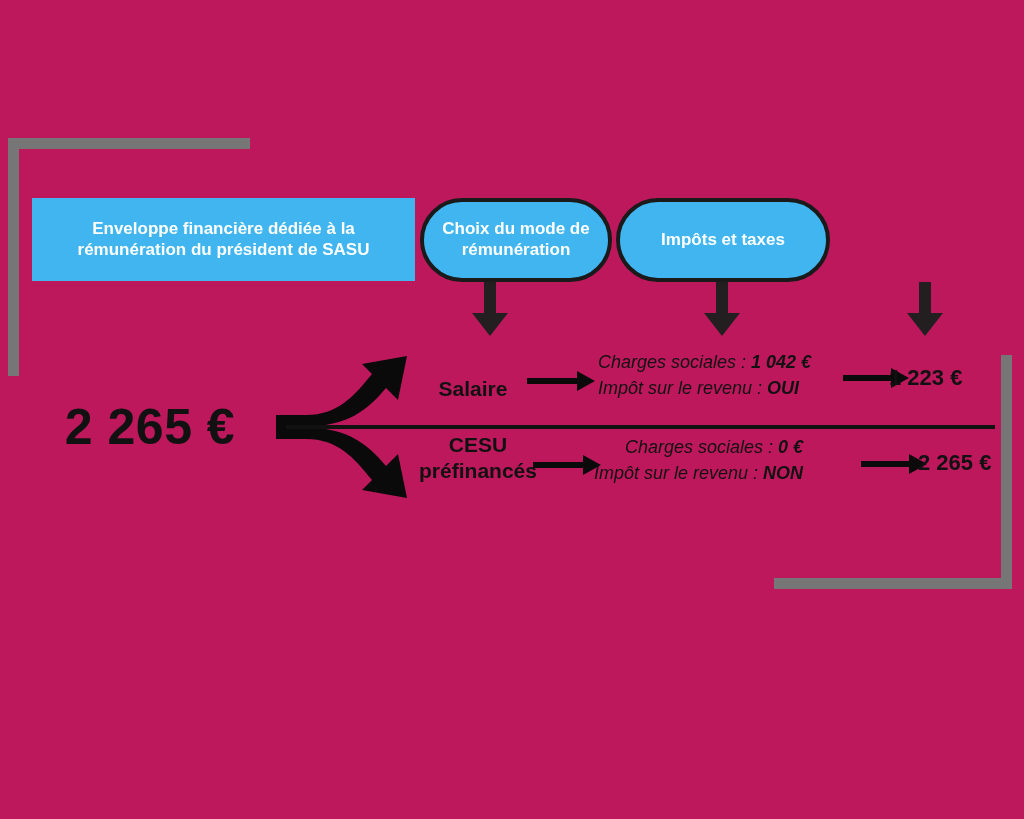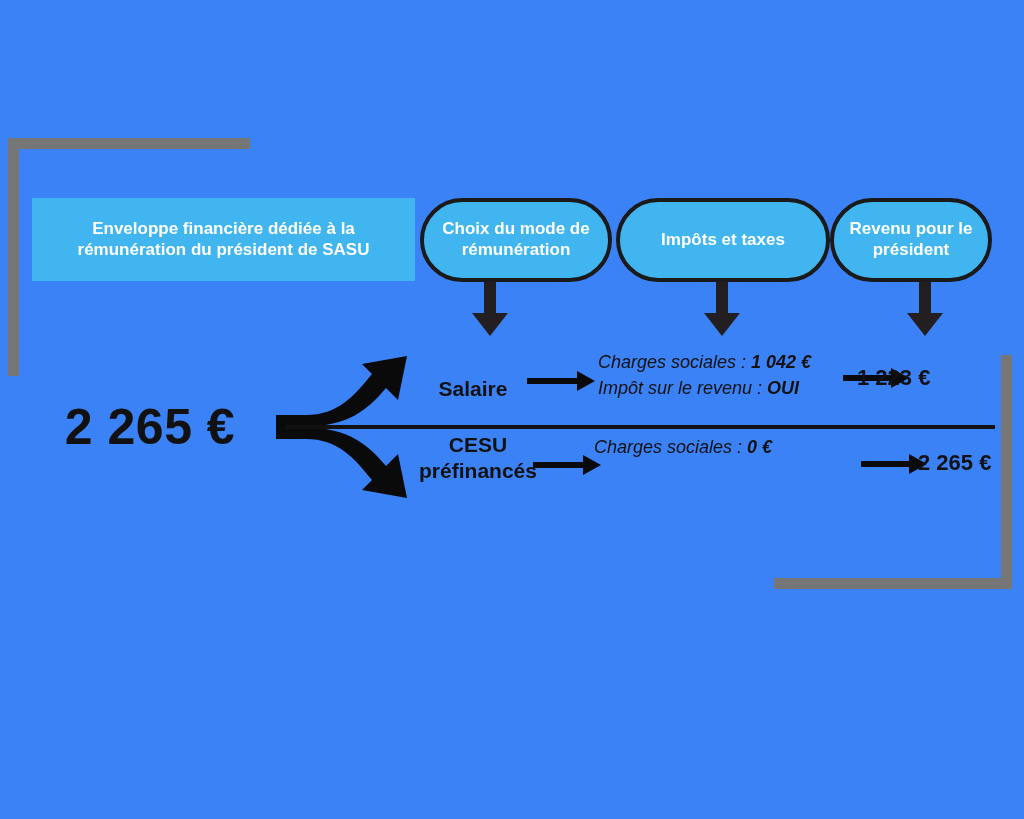--- a/index.html
+++ b/index.html
@@ -7,21 +7,21 @@
     padding: 0;
     background: #ffffff;
   }
   body {
     font-family: "Liberation Sans", sans-serif;
   }
   #canvas {
     position: relative;
     width: 1024px;
     height: 819px;
-    background: #3b82f6;
+    background: #be185d;
     overflow: hidden;
   }
 
   
   .bracket {
     position: absolute;
     background: #767676;
   }
   #bracket-tl-v { left: 8px;  top: 138px; width: 11px;  height: 238px; }
   #bracket-tl-h { left: 8px;  top: 138px; width: 242px; height: 11px; }
@@ -113,38 +113,37 @@
   #detail-bot { left: 594px; top: 435px; text-align: right; }
 
   
   .result {
     position: absolute;
     font-size: 22px;
     font-weight: bold;
     color: #111111;
     white-space: nowrap;
   }
-  #result-top { left: 857px; top: 365px; }
+  #result-top { left: 889px; top: 365px; }
   #result-bot { left: 918px; top: 450px; }
 </style>
 </head>
 <body>
 
 <div id="canvas">
 
   <div class="bracket" id="bracket-tl-v"></div>
   <div class="bracket" id="bracket-tl-h"></div>
   <div class="bracket" id="bracket-br-v"></div>
   <div class="bracket" id="bracket-br-h"></div>
 
   <div class="box" id="box-envelope">Enveloppe financière dédiée à la rémunération du président de SASU</div>
 
   <div class="box pill" id="box-impots">Impôts et taxes</div>
   <div class="box pill" id="box-choix">Choix du mode de rémunération</div>
-  <div class="box pill" id="box-revenu">Revenu pour le président</div>
 
   <svg class="down-arrow" style="left:470px; top:282px;" viewBox="0 0 40 56">
     <path d="M14 0 H26 V31 H38 L20 54 L2 31 H14 Z" fill="#231F20"></path>
   </svg>
   <svg class="down-arrow" style="left:702px; top:282px;" viewBox="0 0 40 56">
     <path d="M14 0 H26 V31 H38 L20 54 L2 31 H14 Z" fill="#231F20"></path>
   </svg>
   <svg class="down-arrow" style="left:905px; top:282px;" viewBox="0 0 40 56">
     <path d="M14 0 H26 V31 H38 L20 54 L2 31 H14 Z" fill="#231F20"></path>
   </svg>
@@ -175,18 +174,19 @@
     <path d="M0 10 H48 V3 L66 13 L48 23 V16 H0 Z" fill="#0a0a0a"></path>
   </svg>
 
   <div class="detail" id="detail-top">
     <div><span>Charges sociales : </span><b>1 042 €</b></div>
     <div><span>Impôt sur le revenu : </span><b>OUI</b></div>
   </div>
 
   <div class="detail" id="detail-bot">
     <div><span>Charges sociales : </span><b>0 €</b></div>
+    <div><span>Impôt sur le revenu : </span><b>NON</b></div>
   </div>
 
   <div class="result" id="result-top">1 223 €</div>
   <div class="result" id="result-bot">2 265 €</div>
 
 </div>
 
 </body></html>

